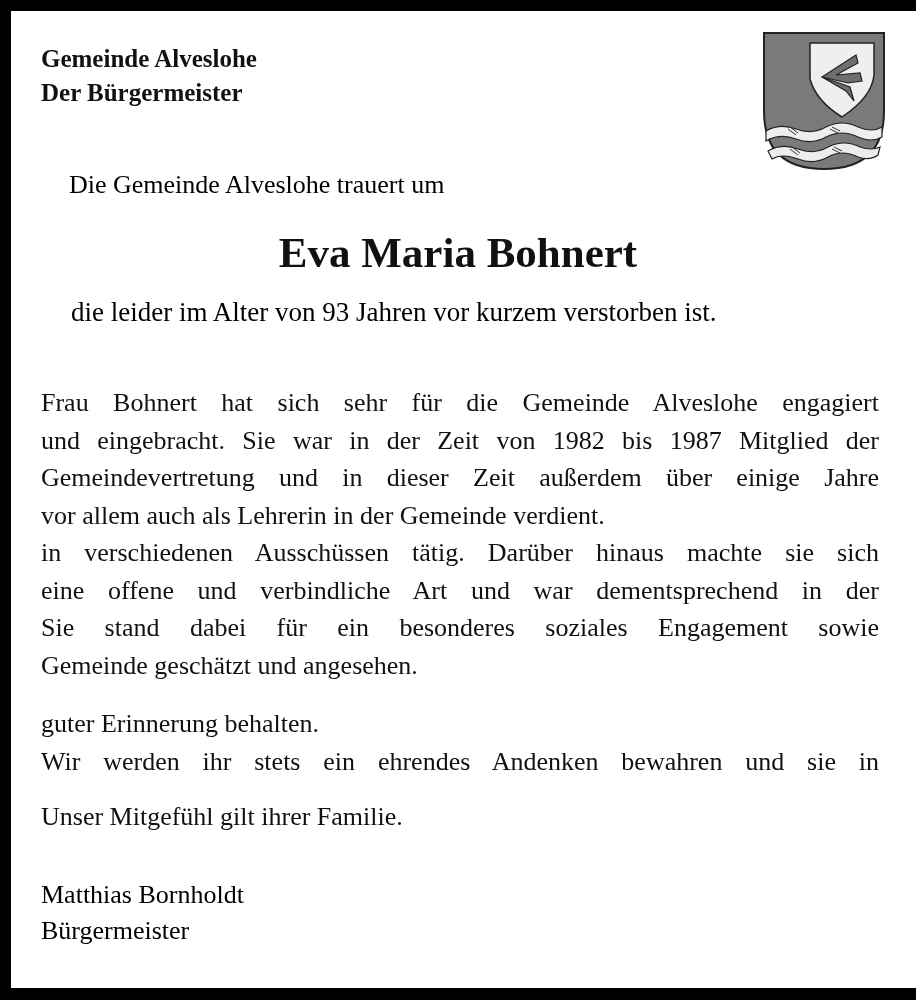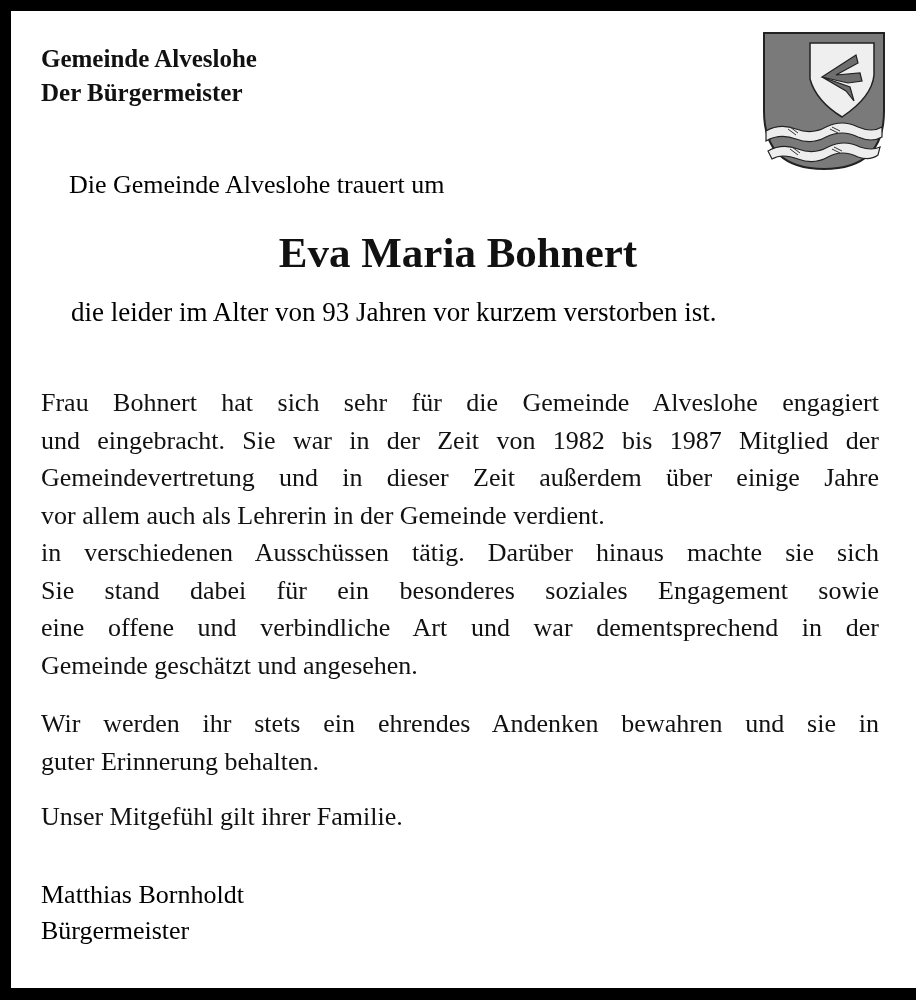--- a/index.html
+++ b/index.html
@@ -144,28 +144,28 @@
   <div class="name">Eva Maria Bohnert</div>
 
   <div class="age">die leider im Alter von 93 Jahren vor kurzem verstorben ist.</div>
 
   <div class="body-para p1">
     <span class="ln">Frau Bohnert hat sich sehr für die Gemeinde Alveslohe engagiert</span>
     <span class="ln">und eingebracht. Sie war in der Zeit von 1982 bis 1987 Mitglied der</span>
     <span class="ln">Gemeindevertretung und in dieser Zeit außerdem über einige Jahre</span>
     <span class="ln last">vor allem auch als Lehrerin in der Gemeinde verdient.</span>
     <span class="ln">in verschiedenen Ausschüssen tätig. Darüber hinaus machte sie sich</span>
+    <span class="ln">eine offene und verbindliche Art und war dementsprechend in der</span>
     <span class="ln">Sie stand dabei für ein besonderes soziales Engagement sowie</span>
-    <span class="ln">eine offene und verbindliche Art und war dementsprechend in der</span>
     <span class="ln last">Gemeinde geschätzt und angesehen.</span>
   </div>
 
   <div class="body-para p2">
+    <span class="ln last">guter Erinnerung behalten.</span>
     <span class="ln">Wir werden ihr stets ein ehrendes Andenken bewahren und sie in</span>
-    <span class="ln last">guter Erinnerung behalten.</span>
   </div>
 
   <div class="body-para p3">
     <span class="ln last">Unser Mitgefühl gilt ihrer Familie.</span>
   </div>
 
   <div class="signature">
     <div>Matthias Bornholdt</div>
     <div>Bürgermeister</div>
   </div>

